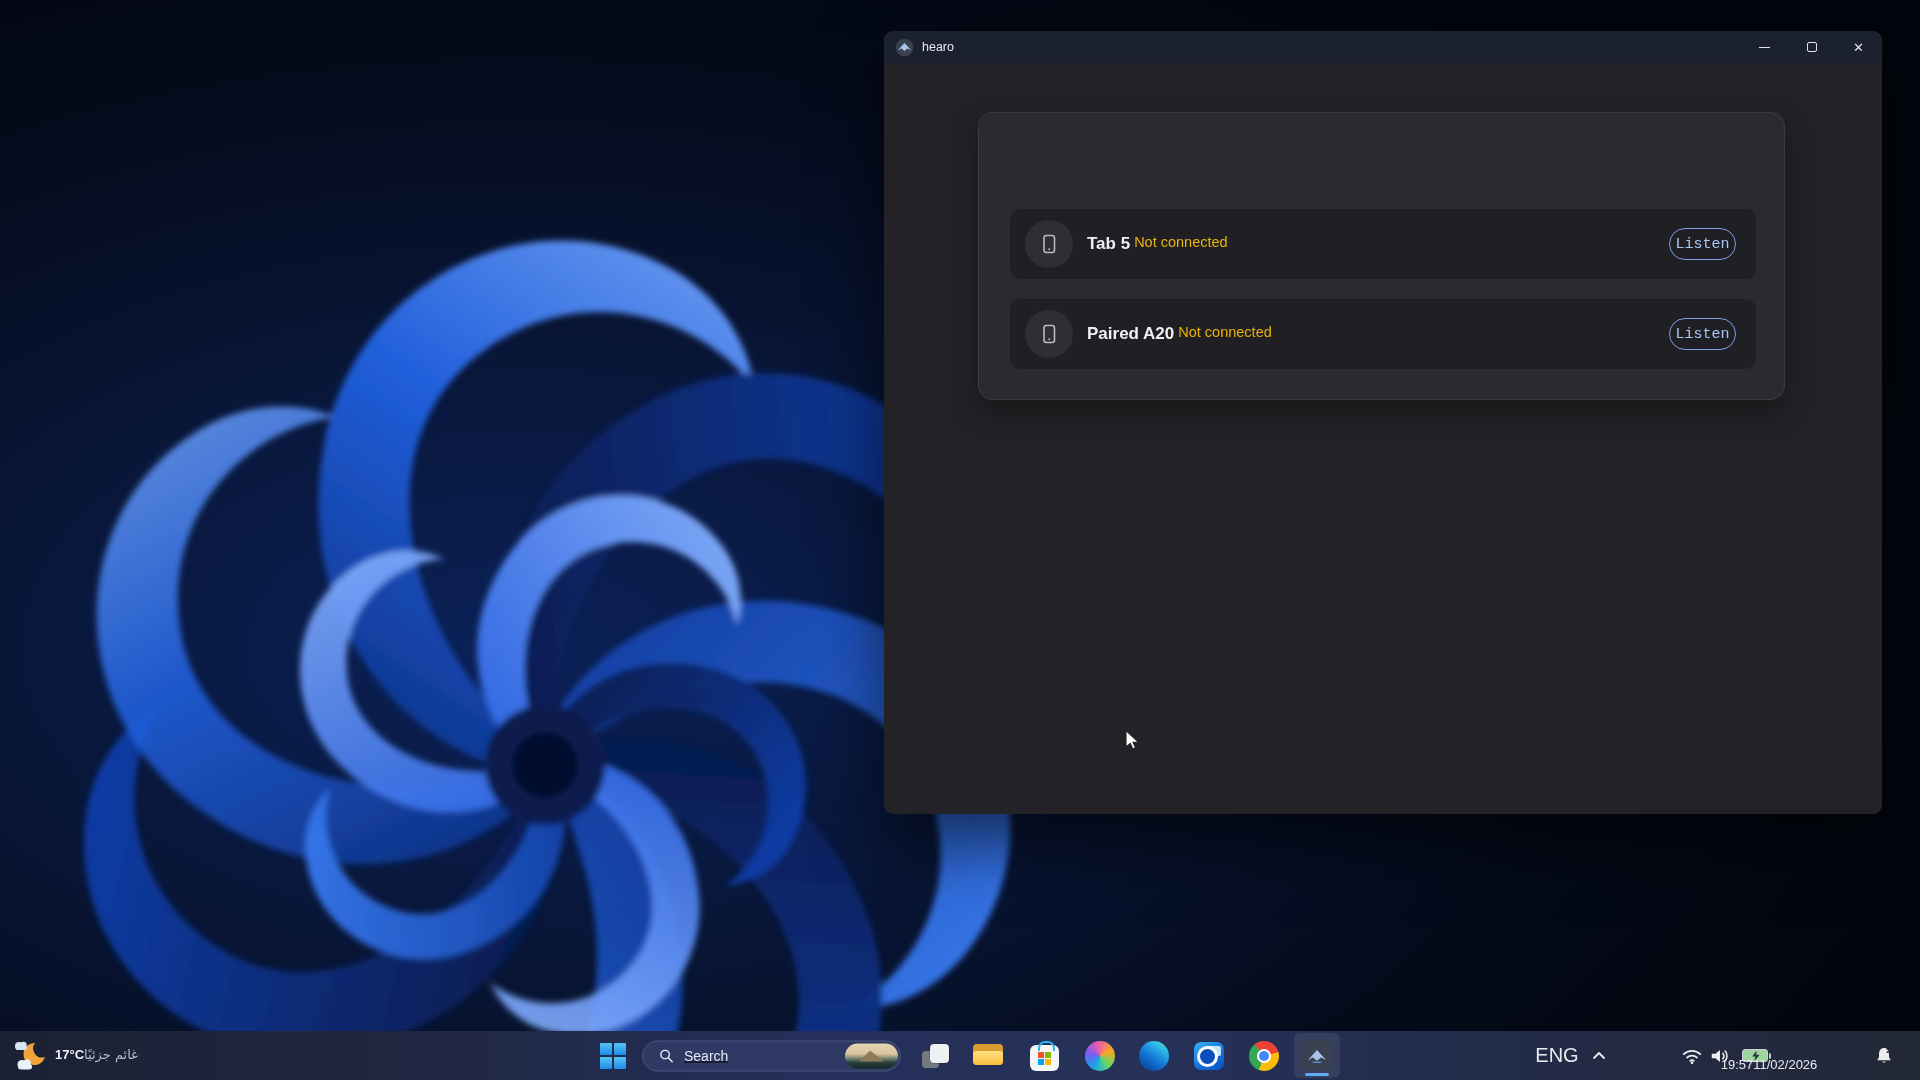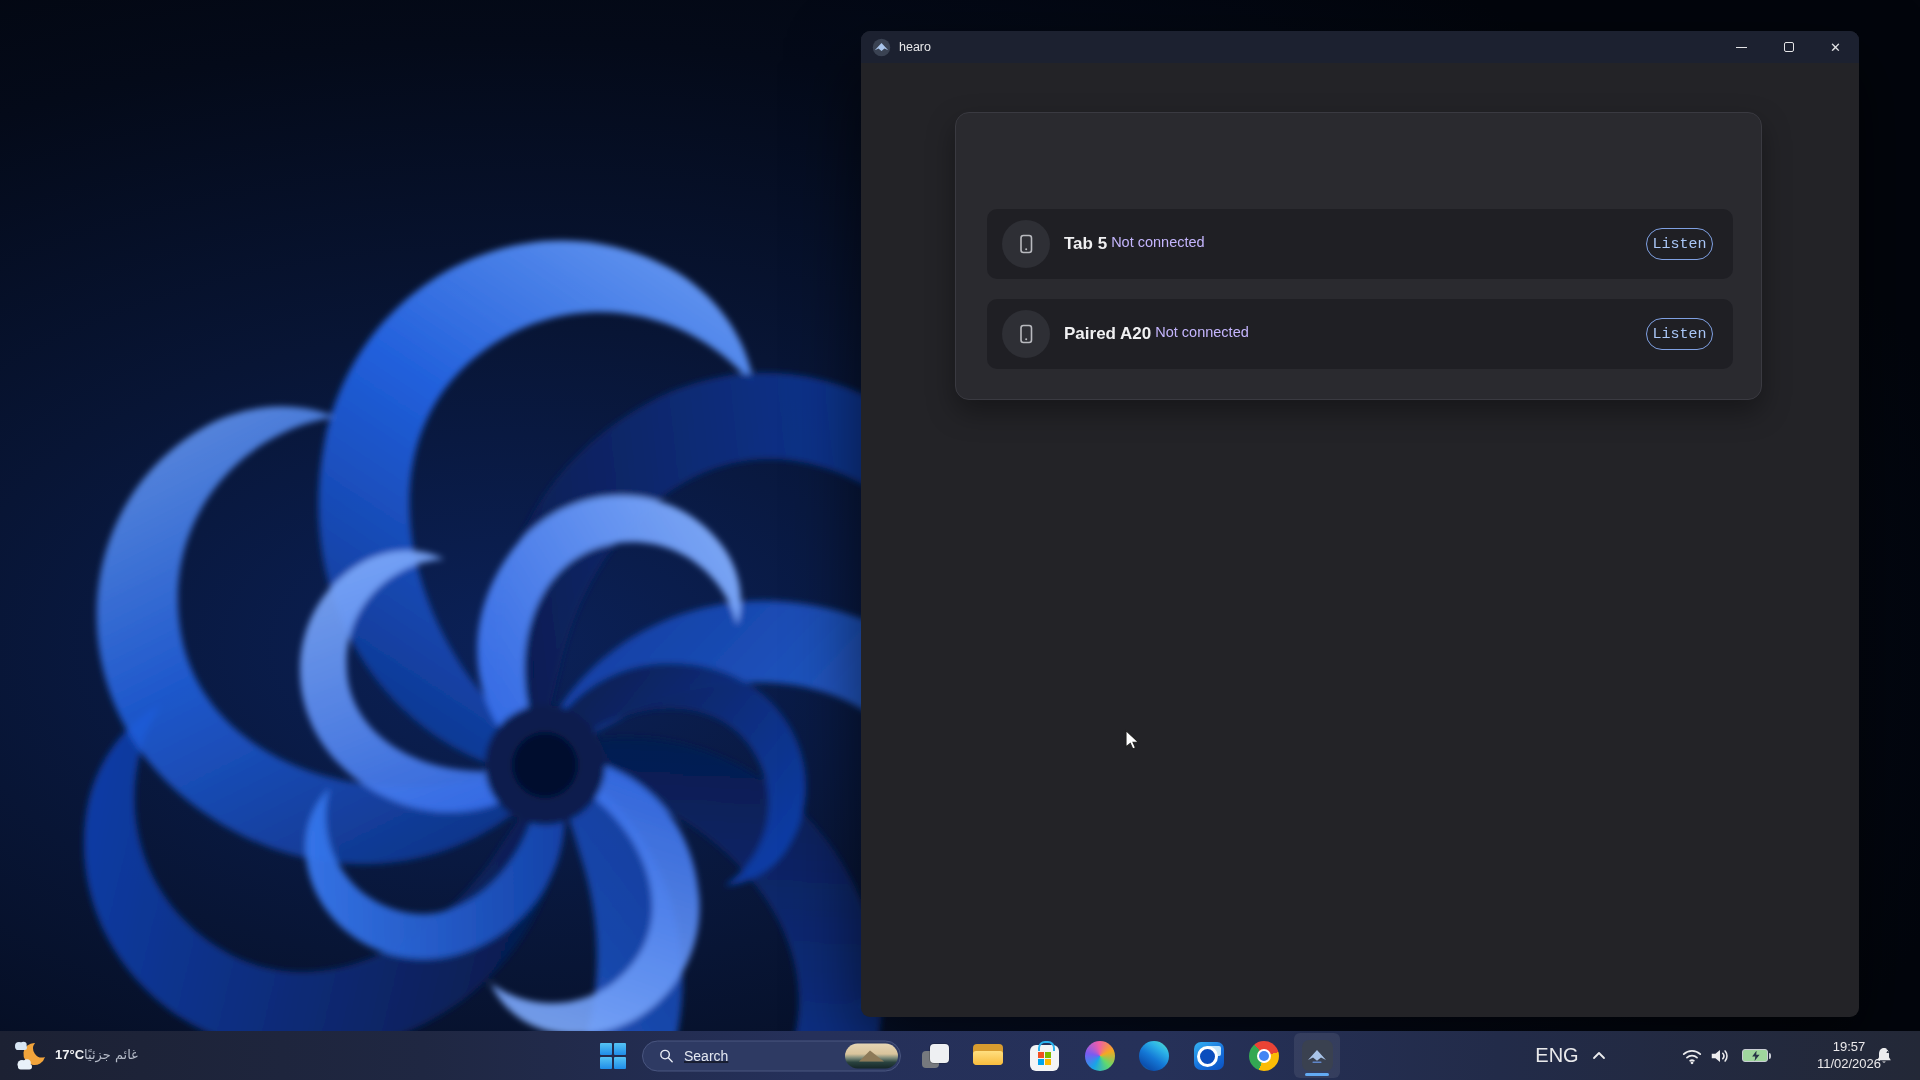--- a/index.html
+++ b/index.html
@@ -4,21 +4,21 @@
 <style>
   * { margin:0; padding:0; box-sizing:border-box; }
   html,body { width:1920px; height:1080px; overflow:hidden; background:#04070f;
               font-family:"Liberation Sans", sans-serif; }
   .stage { position:relative; width:1920px; height:1080px; }
 
   
   .wallpaper { position:absolute; inset:0; }
 
   
-  .app-window { position:absolute; left:861px; top:31px; width:998px; height:986px;
+  .app-window { position:absolute; left:884px; top:31px; width:998px; height:783px;
     background:#232327; border-radius:9px; box-shadow:0 28px 70px rgba(0,0,0,.6);
     overflow:hidden; }
   .titlebar { height:32px; background:#1c2130; display:flex; align-items:center;
     padding-left:11px; }
   .titlebar .app-ico { width:19px; height:19px; flex:0 0 auto; }
   .window-title { margin-left:8px; font-size:12.5px; color:#e8e8ea; }
   .window-controls { margin-left:auto; display:flex; height:100%; }
   .wc-btn { width:47px; height:100%; display:flex; align-items:center; justify-content:center;
     color:#e4e4e6; background:transparent; border:none; cursor:default; }
   .min-glyph { display:block; width:11px; height:0; border-top:1.4px solid #e4e4e6; }
@@ -35,21 +35,21 @@
     letter-spacing:.2px; }
   .refresh-btn { margin-left:auto; background:transparent; border:none; padding:0; cursor:default;
     display:flex; align-items:center; }
   .device-row { position:absolute; left:31px; width:746px; height:70px; background:#1f1f24;
     border-radius:10px; display:flex; align-items:center; padding-left:15px; padding-right:20px; }
   .row-1 { top:96px; } .row-2 { top:186px; }
   .avatar { width:48px; height:48px; border-radius:50%; background:#2e2f35;
     display:flex; align-items:center; justify-content:center; flex:0 0 auto; }
   .device-info { margin-left:14px; display:flex; flex-direction:row; gap:4px; }
   .device-name { font-size:17px; font-weight:bold; color:#f0f0f2; }
-  .device-status { font-size:14.5px; color:#c4b5fd; }
+  .device-status { font-size:14.5px; color:#eab308; }
   .listen-btn { margin-left:auto; width:67px; height:32px; border-radius:16px;
     border:1.5px solid #7fa0e2; background:transparent; color:#a9c6f7; font-size:15px;
     font-family:Liberation Mono, monospace; cursor:default; }
 
   
   .cursor { position:absolute; left:1121px; top:728px; }
 
   
   .taskbar { position:absolute; left:0; bottom:0; width:1920px; height:49px;
     background:linear-gradient(90deg,#1c2133 0%, #1f2742 22%, #25305a 42%, #263159 60%,
@@ -130,22 +130,22 @@
   .tray-lang { left:1535px; width:44px; height:30px; font-size:20px; color:#e9e9eb; }
   .tray-wifi { left:1679px; width:26px; height:30px; }
   .tray-vol { left:1706px; width:28px; height:30px; }
   .tray-batt { left:1737px; width:36px; height:30px; }
   .batt-body { position:relative; width:26px; height:13px; border-radius:3px; background:#9fd69d;
     border:1px solid #c9cdd4; }
   .batt-body::before { content:""; position:absolute; right:-4px; top:2.5px; width:2.5px; height:6px;
     background:#c9cdd4; border-radius:0 2px 2px 0; }
   .batt-bolt { position:absolute; left:7px; top:0.5px; width:12px; height:10.5px; background:#273447;
     clip-path:polygon(55% 0,18% 58%,44% 58%,38% 100%,80% 40%,52% 40%); }
-  .tray-clock { left:1806px; width:86px; height:36px; display:flex; flex-direction:column;
-    justify-content:center; line-height:1.25; }
+  .tray-clock { left:1726px; width:86px; height:36px; display:flex; flex-direction:row;
+    align-items:flex-end; justify-content:center; line-height:1.25; }
   .clock-time, .clock-date { font-size:13px; color:#eceaec; }
   .tray-bell { left:1870px; width:28px; height:30px; }
 </style>
 </head>
 <body>
 
 <div class="stage">
 
   <svg class="wallpaper" viewBox="0 0 1920 1080" preserveAspectRatio="none">
     <defs>

